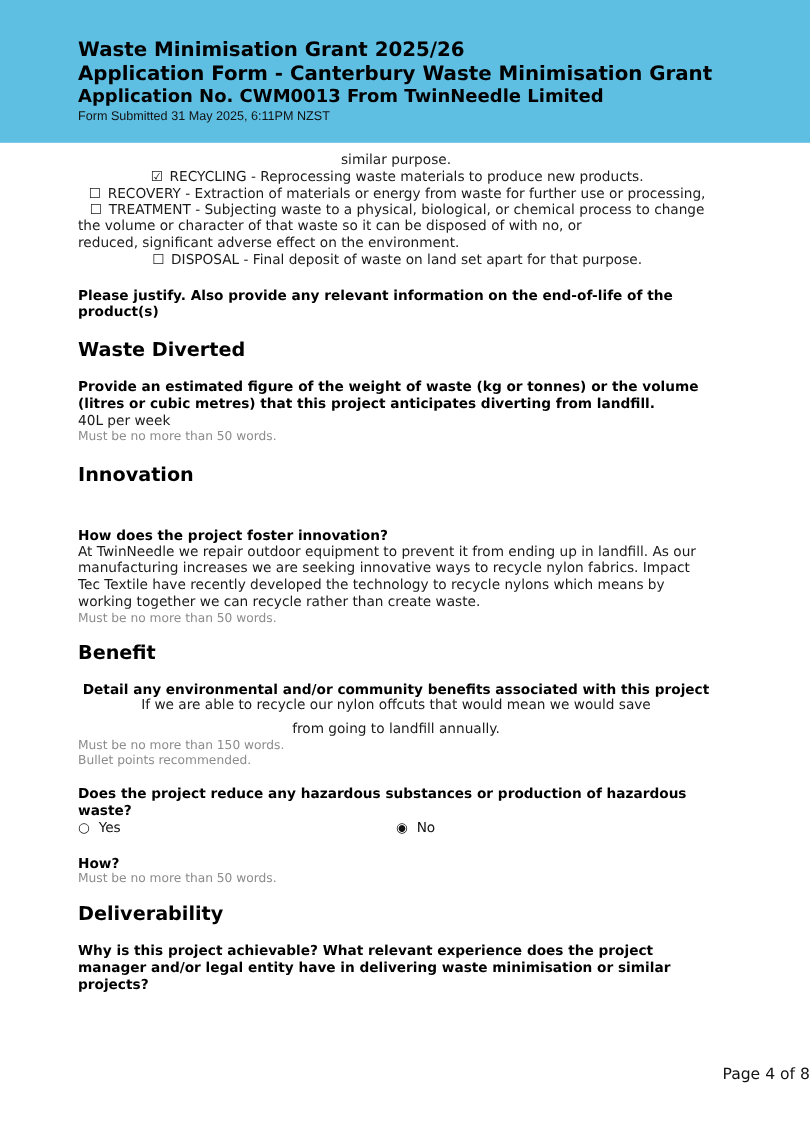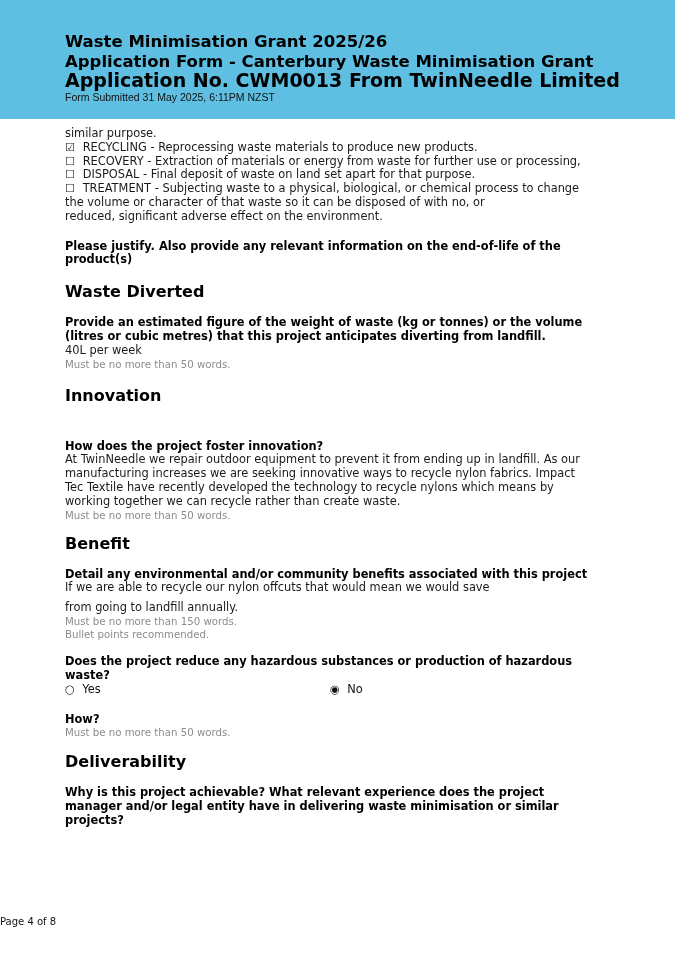--- a/index.html
+++ b/index.html
@@ -5,33 +5,33 @@
   html, body { margin: 0; padding: 0; }
   body {
     width: 675px; height: 955px; overflow: hidden; background: #ffffff;
     font-family: "DejaVu Sans", sans-serif; color: #111; position: relative;
   }
   .header {
     position: absolute; left: 0; top: 0; width: 675px; height: 119px;
     background: #5fbfe2; box-sizing: border-box; padding: 32px 0 4px 65px;
   }
   .header .t1, .header .t2 { font-weight: bold; font-size: 16.5px; line-height: 20px; color: #000; }
-  .header .t3 { font-weight: bold; font-size: 19px; line-height: 17px; color: #000; }
+  .header .t3 { font-weight: bold; font-size: 15px; line-height: 17px; color: #000; }
   .header .t4 { font-family: "Liberation Sans", sans-serif; font-size: 10.5px; line-height: 14px; color: #111; margin-top: 1px; }
 
   .content { position: absolute; left: 65px; top: 127px; width: 530px; font-size: 11.4px; line-height: 13.8px; }
-  .line { white-space: nowrap; color: #1a1a1a; }
+  .line { white-space: nowrap; color: #1a1a1a; text-align: center; }
   .wrap { color: #1a1a1a; }
   .cb { display: inline-block; width: 14px; }
   .q { font-weight: bold; color: #000; }
   .hint { color: #8c8c8c; font-size: 10.2px; line-height: 13px; }
   .h2 { font-weight: bold; font-size: 16px; line-height: 20px; color: #000; }
   .radio-row { position: relative; height: 14px; }
   .radio { position: absolute; top: 0; white-space: nowrap; }
-  .footer { position: absolute; top: 888px; left: 0; width: 675px; text-align: left; font-size: 10px; color: #111; margin-top: 28px; }
+  .footer { position: absolute; top: 888px; left: 0; width: 675px; text-align: right; font-size: 13px; color: #111; }
 </style>
 </head>
 <body>
 
 <div class="header">
   <div class="t1">Waste Minimisation Grant 2025/26</div>
   <div class="t2">Application Form - Canterbury Waste Minimisation Grant</div>
   <div class="t3">Application No. CWM0013 From TwinNeedle Limited</div>
   <div class="t4">Form Submitted 31 May 2025, 6:11PM NZST</div>
 </div>
@@ -39,25 +39,25 @@
 <div class="content">
   <div class="line">similar purpose.</div>
 
   <div>
     <div class="line"><span class="cb">☑</span> <span>RECYCLING - Reprocessing waste materials to produce new products.</span></div>
   </div>
   <div>
     <div class="line"><span class="cb">☐</span> <span>RECOVERY - Extraction of materials or energy from waste for further use or processing,</span></div>
   </div>
   <div>
-    <div class="line"><span class="cb">☐</span> <span>DISPOSAL - Final deposit of waste on land set apart for that purpose.</span></div>
+    <div class="line"><span class="cb">☐</span> <span>TREATMENT - Subjecting waste to a physical, biological, or chemical process to change</span></div>
+    <div class="wrap" style="width:470px">the volume or character of that waste so it can be disposed of with no, or reduced, significant adverse effect on the environment.</div>
   </div>
   <div>
-    <div class="line"><span class="cb">☐</span> <span>TREATMENT - Subjecting waste to a physical, biological, or chemical process to change</span></div>
-    <div class="wrap" style="width:470px">the volume or character of that waste so it can be disposed of with no, or reduced, significant adverse effect on the environment.</div>
+    <div class="line"><span class="cb">☐</span> <span>DISPOSAL - Final deposit of waste on land set apart for that purpose.</span></div>
   </div>
 
   <div style="height:16px"></div>
   <div class="q">Please justify. Also provide any relevant information on the end-of-life of the product(s)</div>
 
   <div style="height:15px"></div>
   <div class="h2">Waste Diverted</div>
   <div style="height:14px"></div>
   <div class="q">Provide an estimated figure of the weight of waste (kg or tonnes) or the volume (litres or cubic metres) that this project anticipates diverting from landfill.</div>
   <div class="wrap">40L per week</div>

